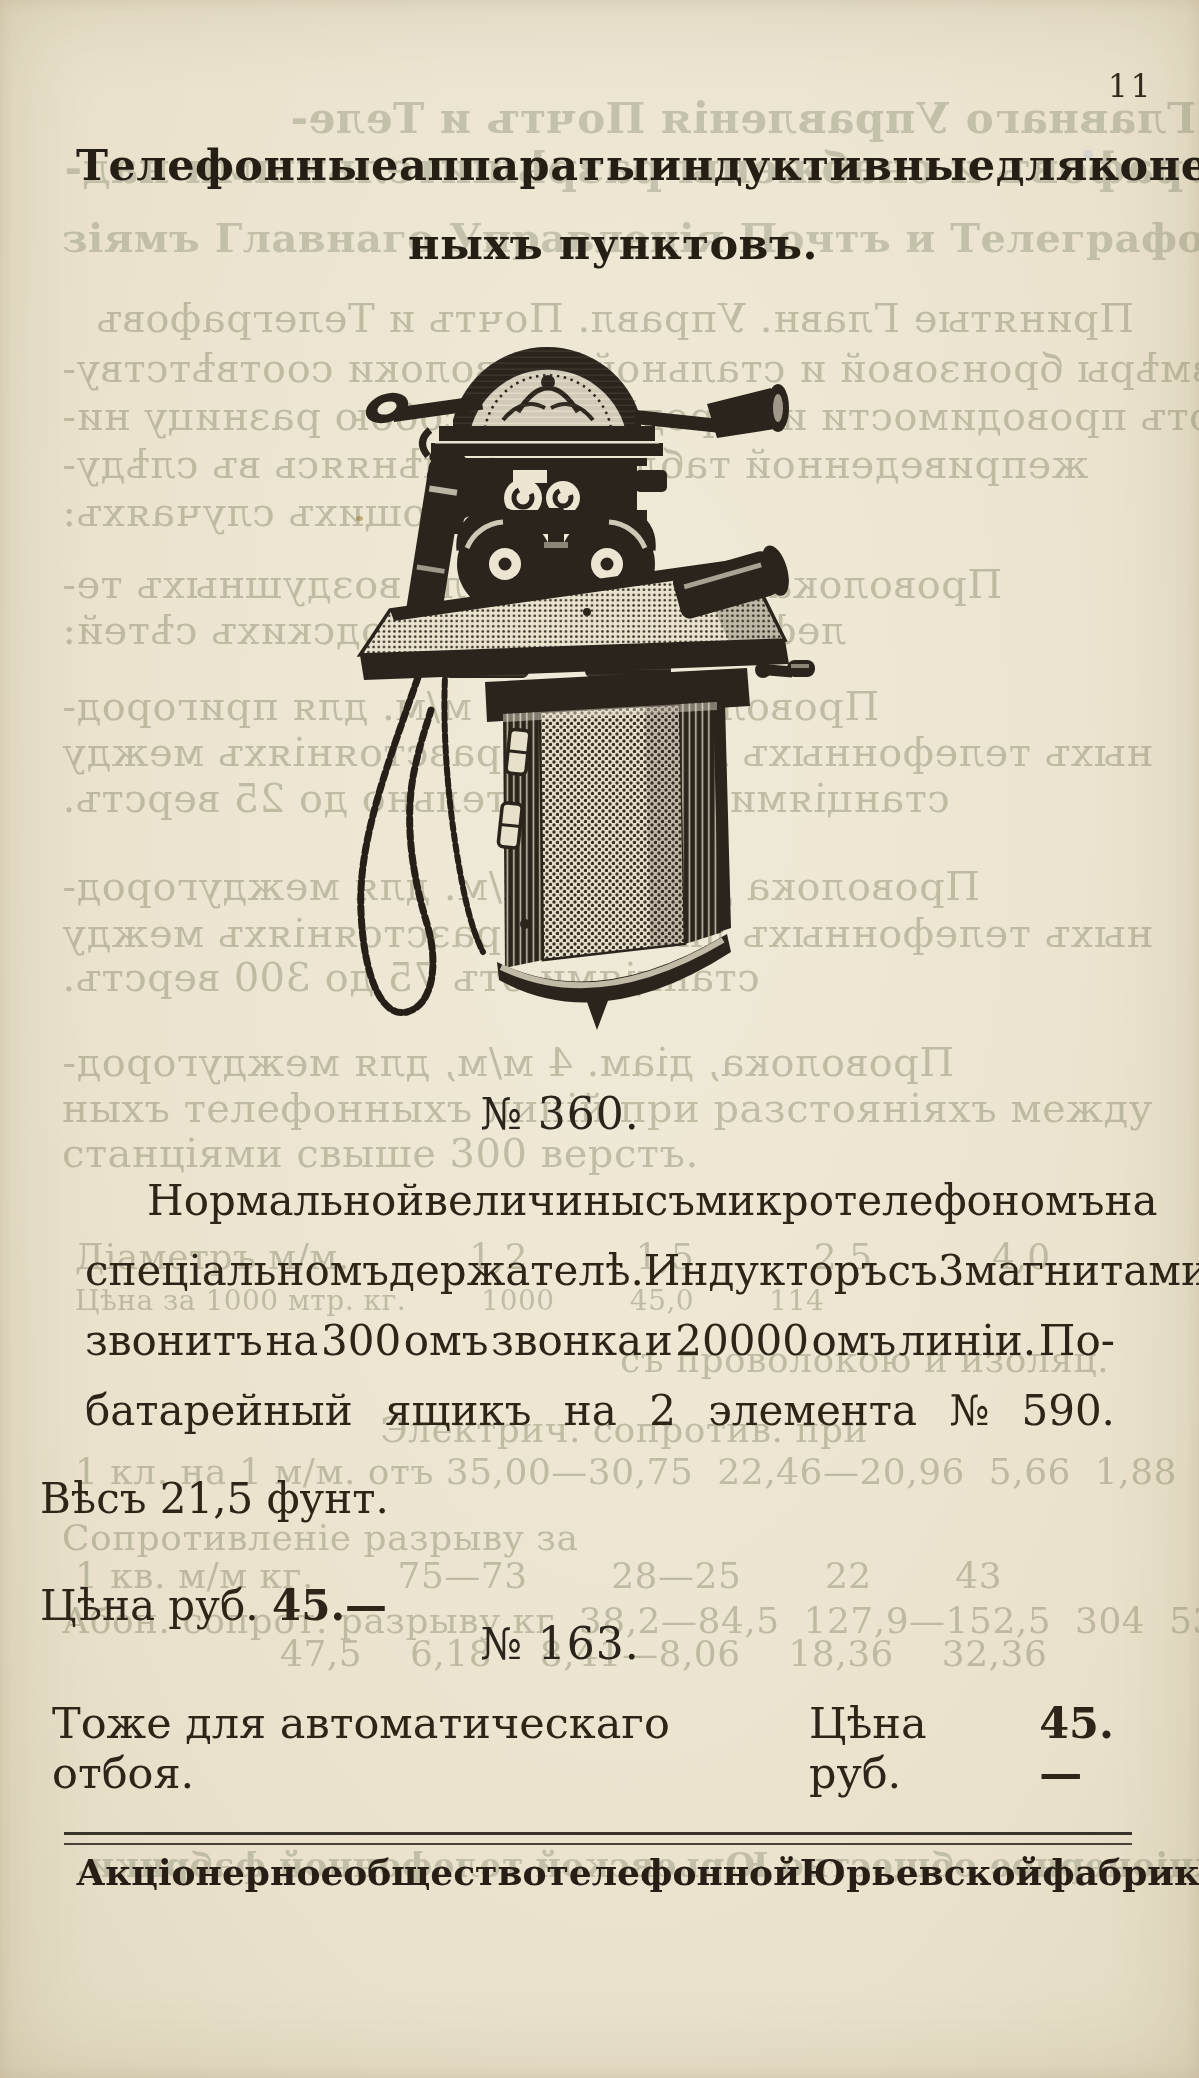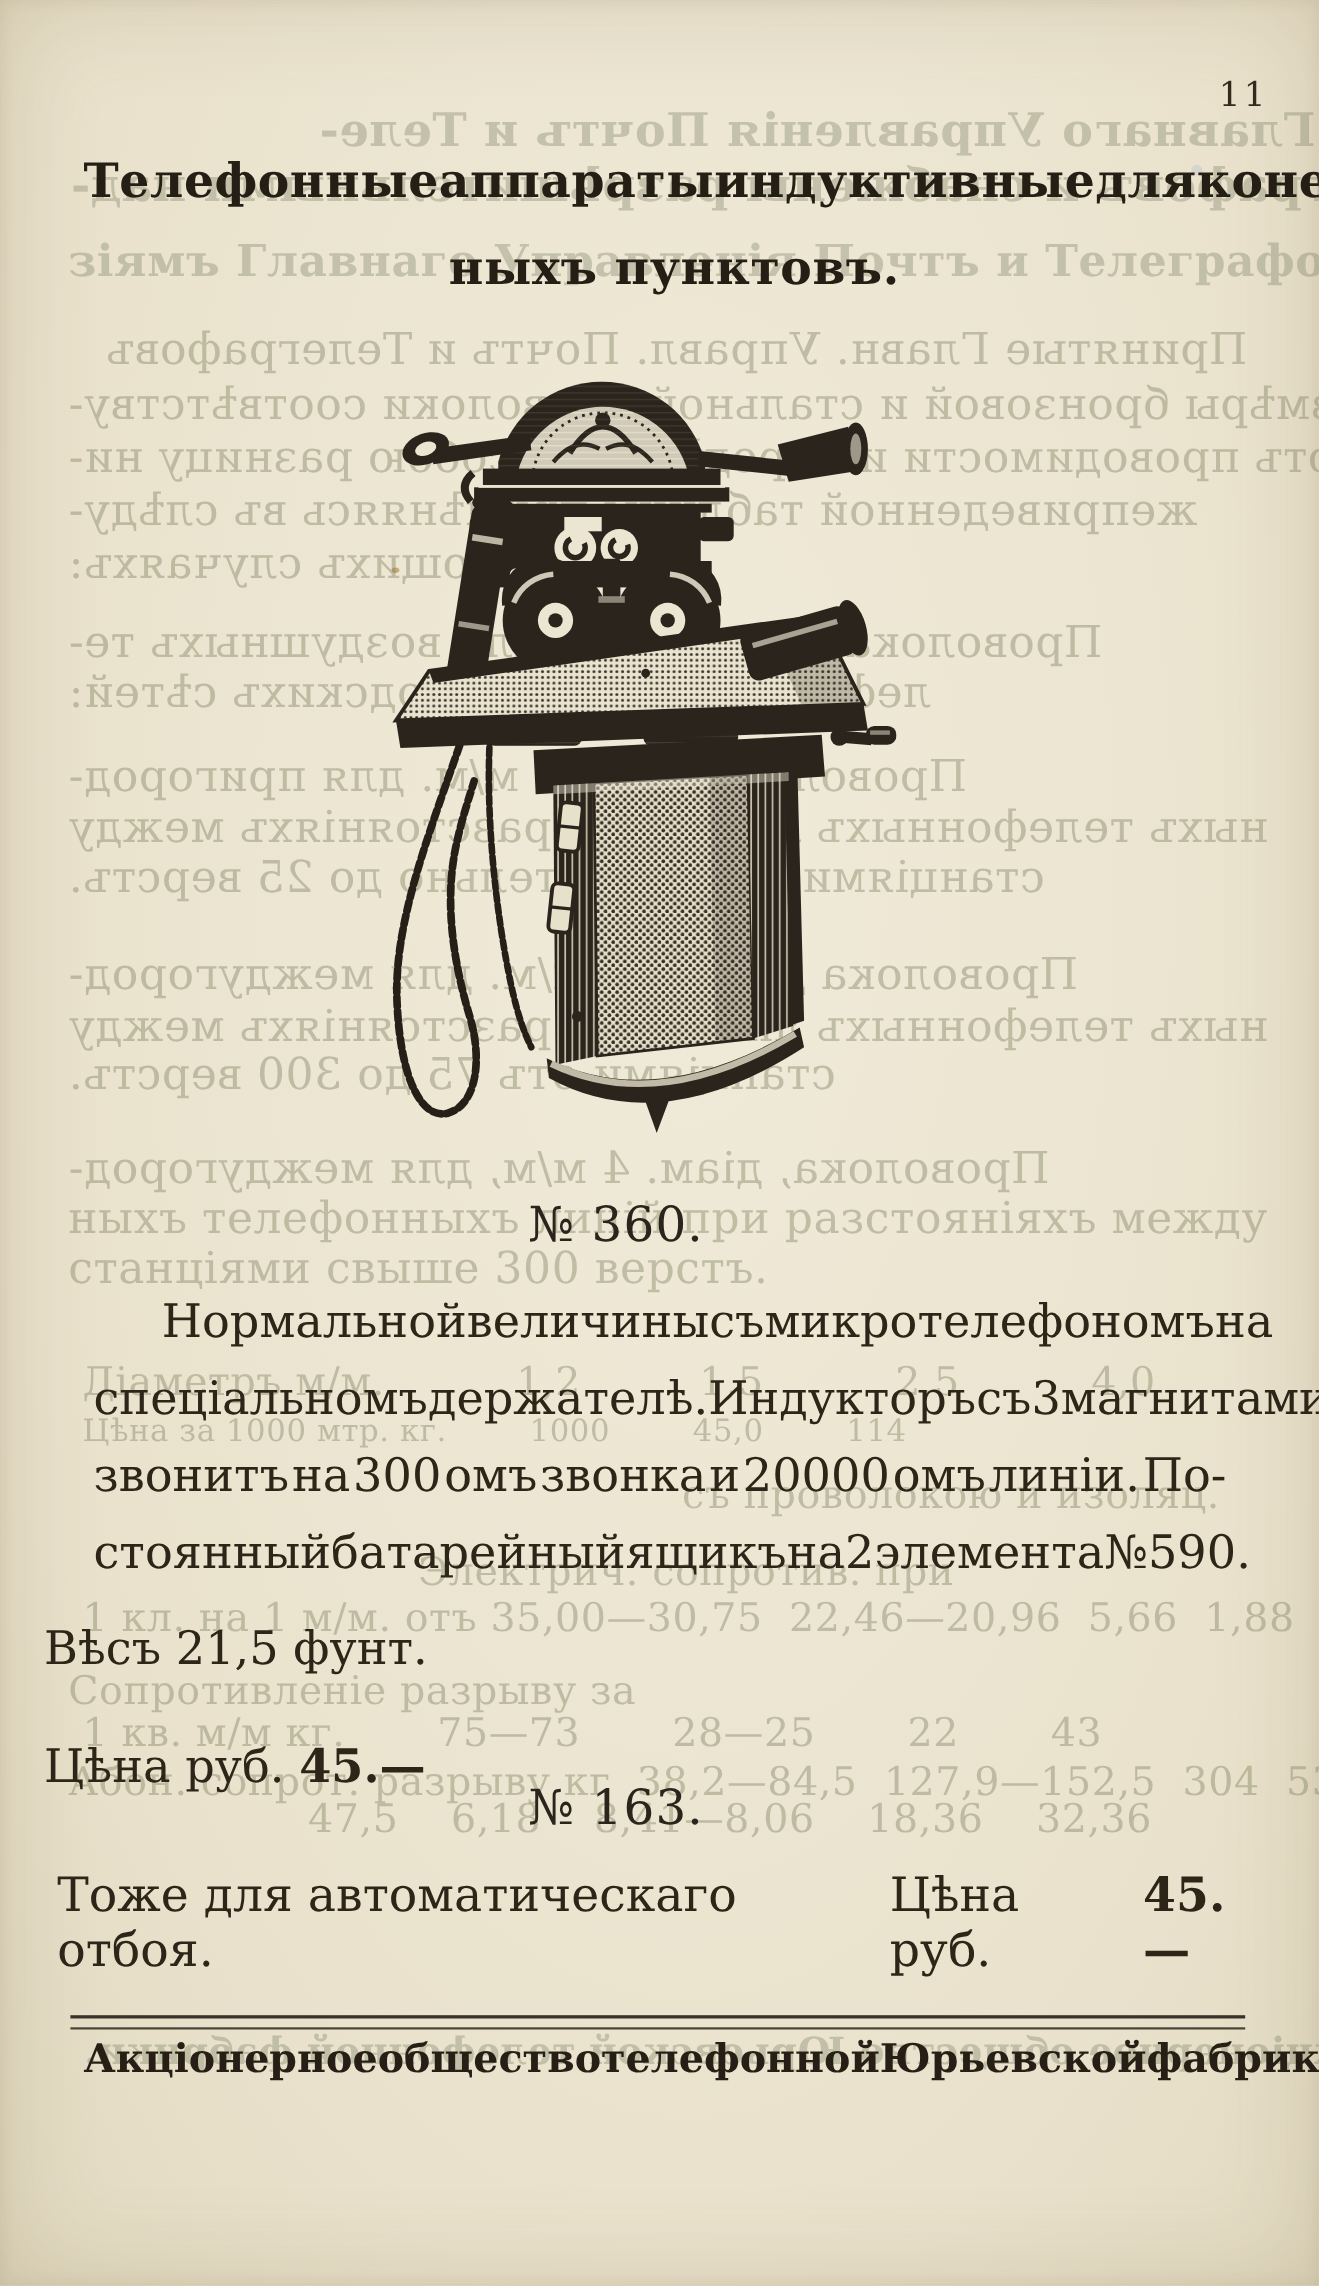--- a/index.html
+++ b/index.html
@@ -282,21 +282,20 @@
         <span>300</span>
         <span>омъ</span>
         <span>звонка</span>
         <span>и</span>
         <span>20000</span>
         <span>омъ</span>
         <span>линіи.</span>
         <span>По-</span>
       </div>
       <div class="body-line flexjust">
-        <span>стоянный</span>
         <span>батарейный</span>
         <span>ящикъ</span>
         <span>на</span>
         <span>2</span>
         <span>элемента</span>
         <span>№</span>
         <span>590.</span>
       </div>
     </div>
 

